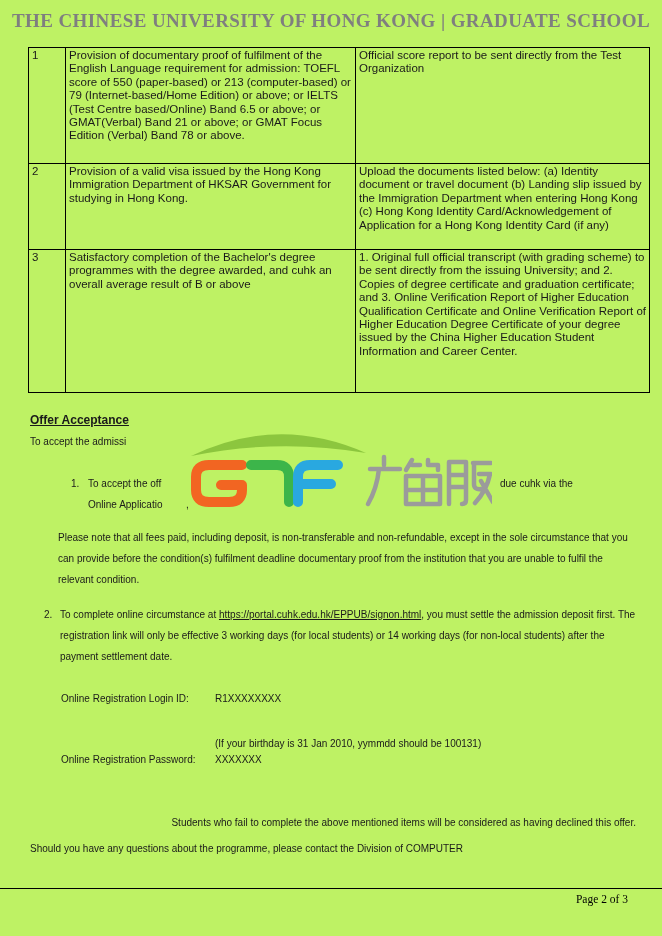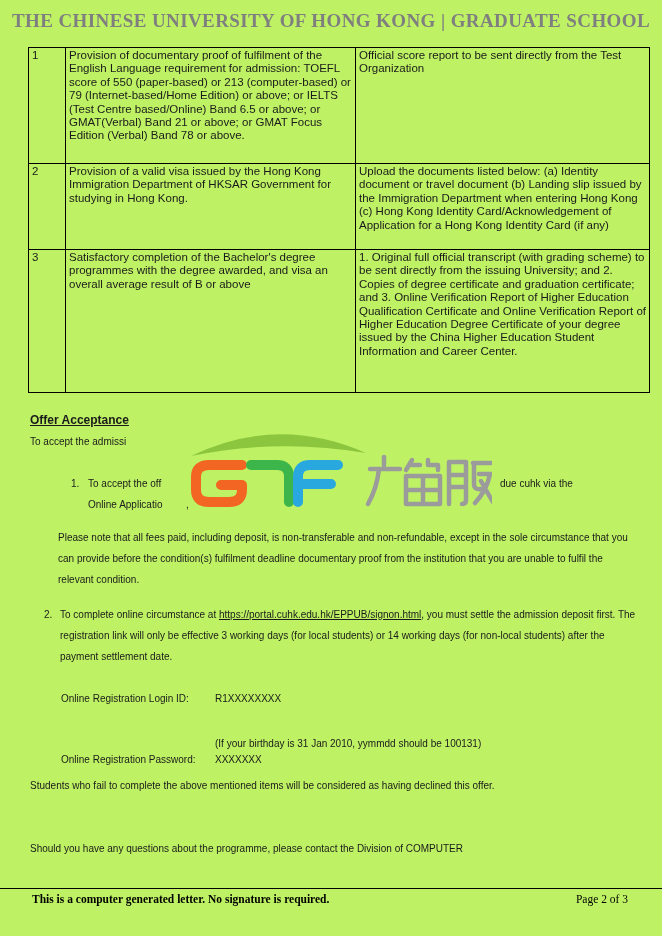--- a/index.html
+++ b/index.html
@@ -41,21 +41,21 @@
   .item1-tail{left:186px;top:494px;z-index:3;}
   .logo{left:185px;top:424px;width:307px;height:88px;z-index:2;}
   .fees-note{left:58px;top:527px;width:578px;}
   .item2-num{left:44px;top:604px;}
   .item2-text{left:60px;top:604px;width:576px;}
   .link{text-decoration:underline;color:inherit;cursor:pointer;}
   .row-login{left:61px;top:688px;}
   .row-pass{left:61px;top:711px;margin-top:38px;}
   .row-bday{left:215px;top:733px;}
   .cred-label{display:inline-block;width:154px;}
-  .decline{left:30px;top:775px;width:606px;}
+  .decline{left:30px;top:812px;width:606px;text-align:right;}
   .contact{left:30px;top:838px;width:606px;}
   .footer-rule{left:0;top:888px;width:662px;border-top:1.5px solid #000;height:0;}
   .footer-note{
     left:32px;top:893px;font-family:"Liberation Serif",serif;
     font-weight:bold;font-size:11.5px;color:#000;
   }
   .page-num{
     top:893px;right:34px;font-family:"Liberation Serif",serif;
     font-size:11.5px;color:#000;
   }
@@ -74,21 +74,21 @@
         <td class="c-cond">Provision of documentary proof of fulfilment of the English Language requirement for admission: TOEFL score of 550 (paper-based) or 213 (computer-based) or 79 (Internet-based/Home Edition) or above; or IELTS (Test Centre based/Online) Band 6.5 or above; or GMAT(Verbal) Band 21 or above; or GMAT Focus Edition (Verbal) Band 78 or above.</td>
         <td class="c-req">Official score report to be sent directly from the Test Organization</td>
       </tr>
       <tr class="r2">
         <td class="c-num">2</td>
         <td class="c-cond">Provision of a valid visa issued by the Hong Kong Immigration Department of HKSAR Government for studying in Hong Kong.</td>
         <td class="c-req">Upload the documents listed below: (a) Identity document or travel document (b) Landing slip issued by the Immigration Department when entering Hong Kong (c) Hong Kong Identity Card/Acknowledgement of Application for a Hong Kong Identity Card (if any)</td>
       </tr>
       <tr class="r3">
         <td class="c-num">3</td>
-        <td class="c-cond">Satisfactory completion of the Bachelor's degree programmes with the degree awarded, and visa an overall average result of B or above</td>
+        <td class="c-cond">Satisfactory completion of the Bachelor's degree programmes with the degree awarded, and cuhk an overall average result of B or above</td>
         <td class="c-req">1. Original full official transcript (with grading scheme) to be sent directly from the issuing University; and 2. Copies of degree certificate and graduation certificate; and 3. Online Verification Report of Higher Education Qualification Certificate and Online Verification Report of Higher Education Degree Certificate of your degree issued by the China Higher Education Student Information and Career Center.</td>
       </tr>
     </tbody>
   </table>
 
   <div class="abs body-txt offer-heading">Offer Acceptance</div>
 
   <div class="abs body-txt intro">To accept the admissi</div>
 
   <div class="abs body-txt item1-num">1.</div>
@@ -122,16 +122,15 @@
   <div class="abs body-txt row-pass">
     <span class="cred-label">Online Registration Password:</span><span>XXXXXXX</span>
   </div>
   <div class="abs body-txt row-bday">(If your birthday is 31 Jan 2010, yymmdd should be 100131)</div>
 
   <div class="abs body-txt decline">Students who fail to complete the above mentioned items will be considered as having declined this offer.</div>
 
   <div class="abs body-txt contact">Should you have any questions about the programme, please contact the Division of COMPUTER</div>
 
   <div class="abs footer-rule"></div>
-  <div class="abs footer-note">This is a computer generated letter. No signature is required.</div>
   <div class="abs page-num">Page 2 of 3</div>
 
 </div>
 
 </body></html>

